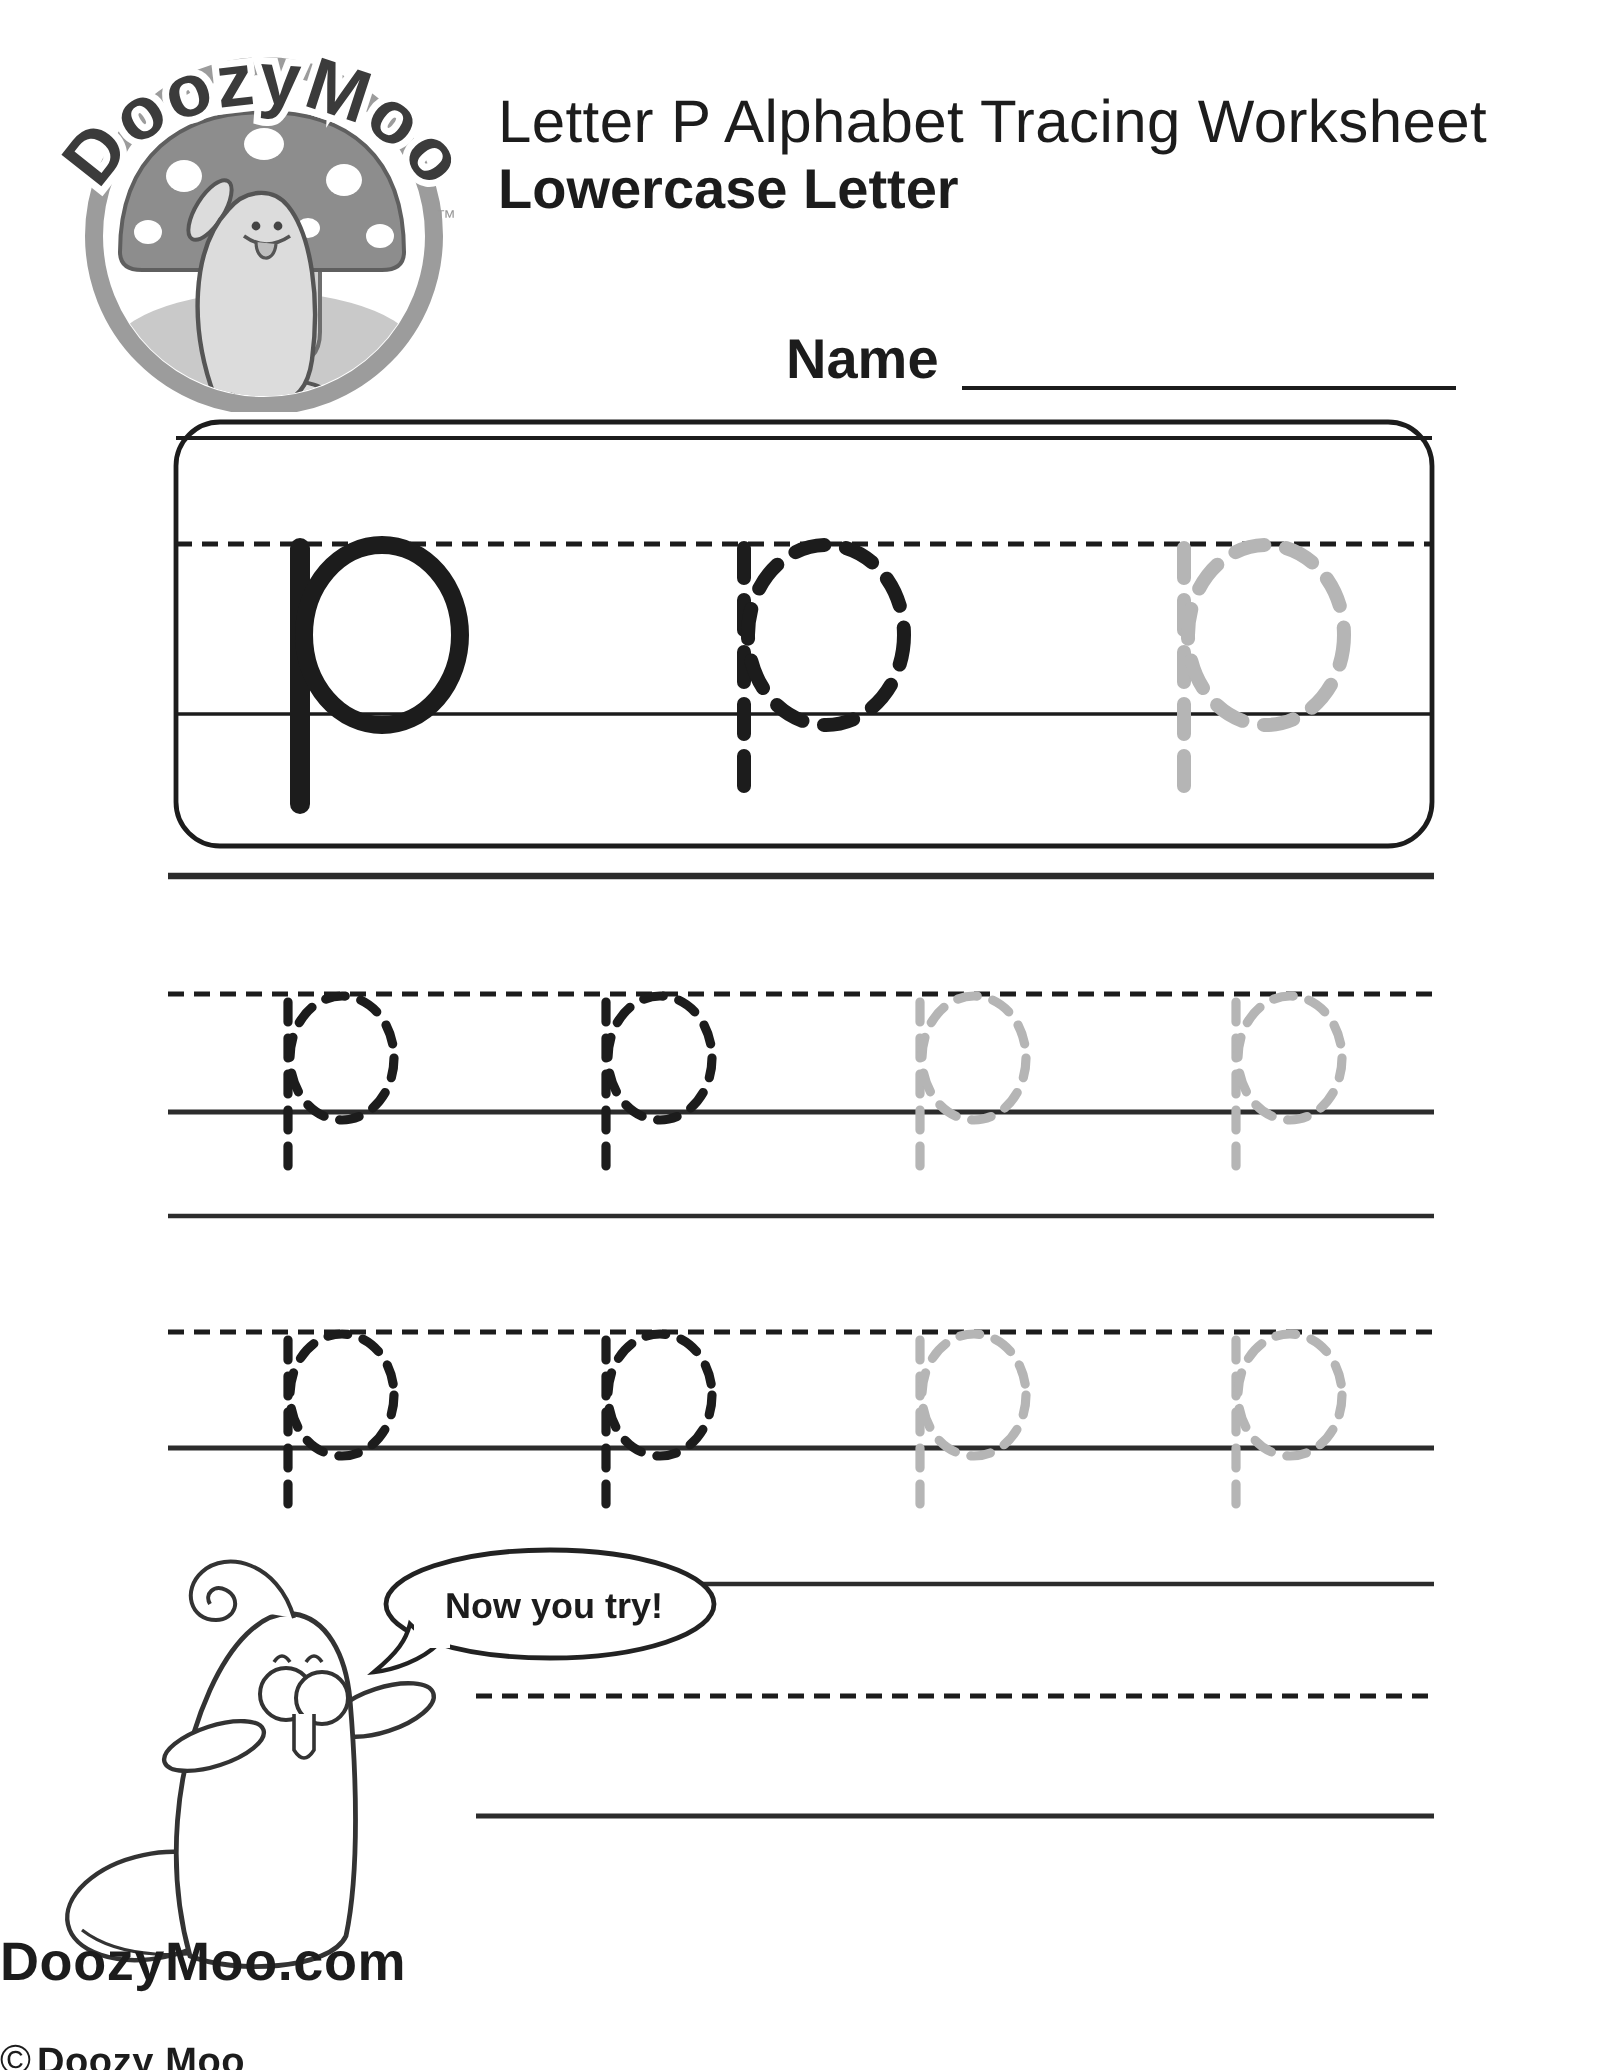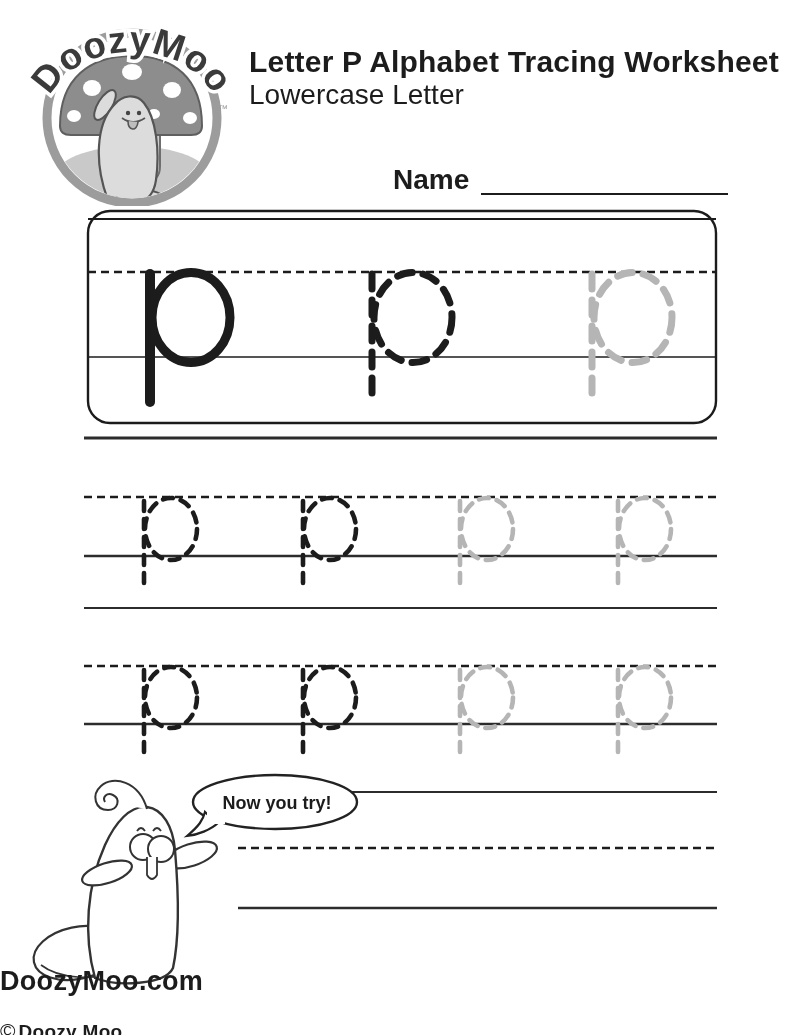--- a/index.html
+++ b/index.html
@@ -7,22 +7,22 @@
     width:800px;height:1035px;
     background:#ffffff;
     position:relative;
     overflow:hidden;
     font-family:"Liberation Sans", sans-serif;
     color:#1c1c1c;
   }
   .abs{position:absolute;}
   
   .title-block{position:absolute;left:249px;top:46px;line-height:1.08;}
-  .title{font-size:30px;font-weight:bold;letter-spacing:.2px;white-space:nowrap;}
-  .subtitle{font-size:28px;font-weight:normal;margin-top:2px;}
+  .title{font-size:30px;font-weight:normal;letter-spacing:.2px;white-space:nowrap;}
+  .subtitle{font-size:28px;font-weight:bold;margin-top:2px;}
   
   .name-label{position:absolute;left:393px;top:164px;font-size:28px;font-weight:bold;}
   .name-line{position:absolute;left:481px;top:155px;width:247px;height:38px;border-bottom:2px solid #1c1c1c;}
   
   .footer{position:absolute;left:0;top:966px;width:754px;display:flex;justify-content:center;align-items:baseline;gap:22px;flex-direction:column;}
   .site{font-size:27px;font-weight:bold;letter-spacing:.3px;}
   .copy{display:flex;align-items:baseline;gap:3px;}
   .copy .sym{font-size:21px;}
   .copy .brand{font-size:19px;font-weight:bold;letter-spacing:.3px;}
   svg{display:block;}

